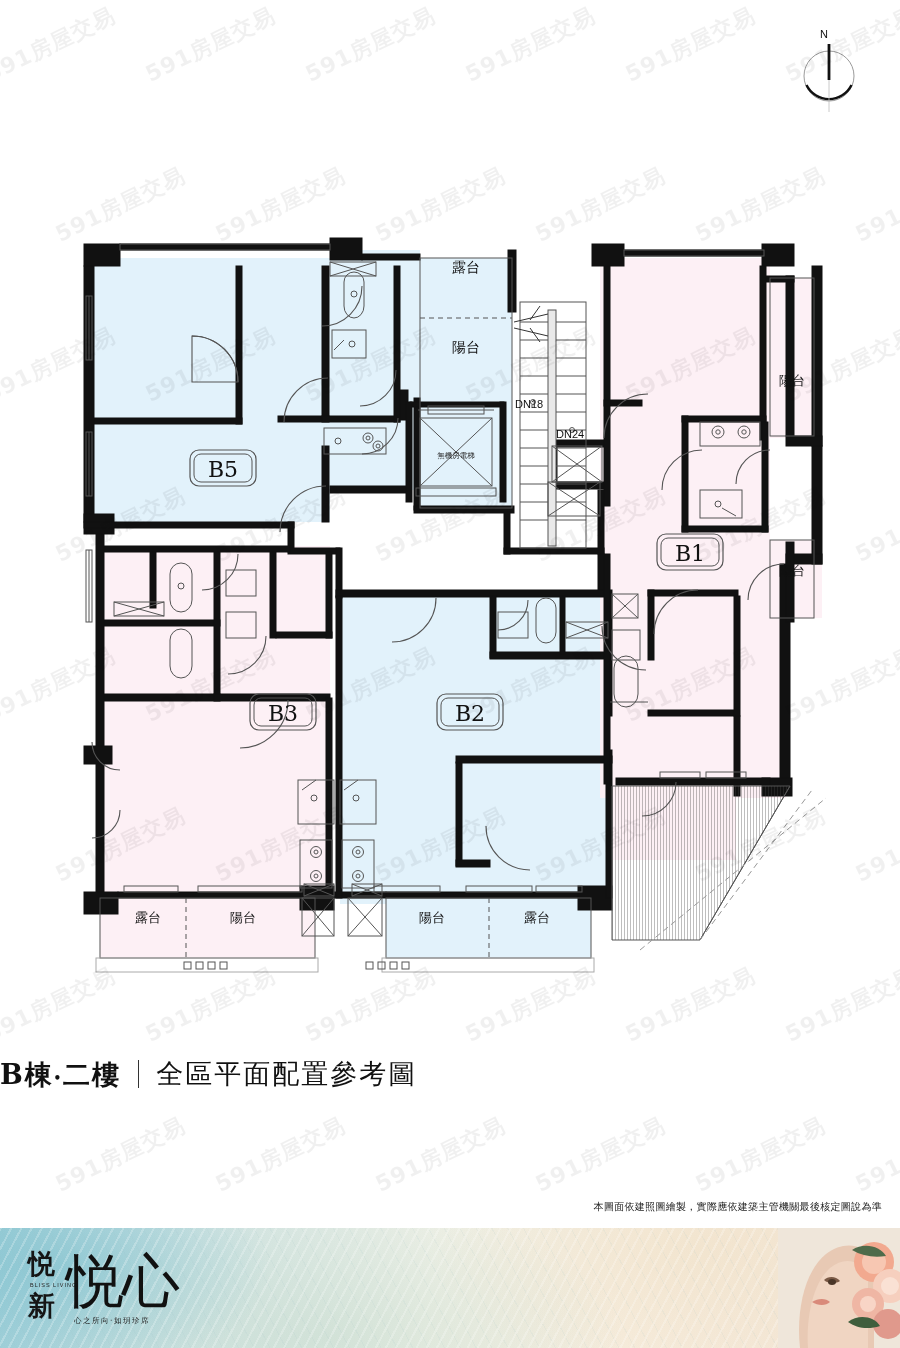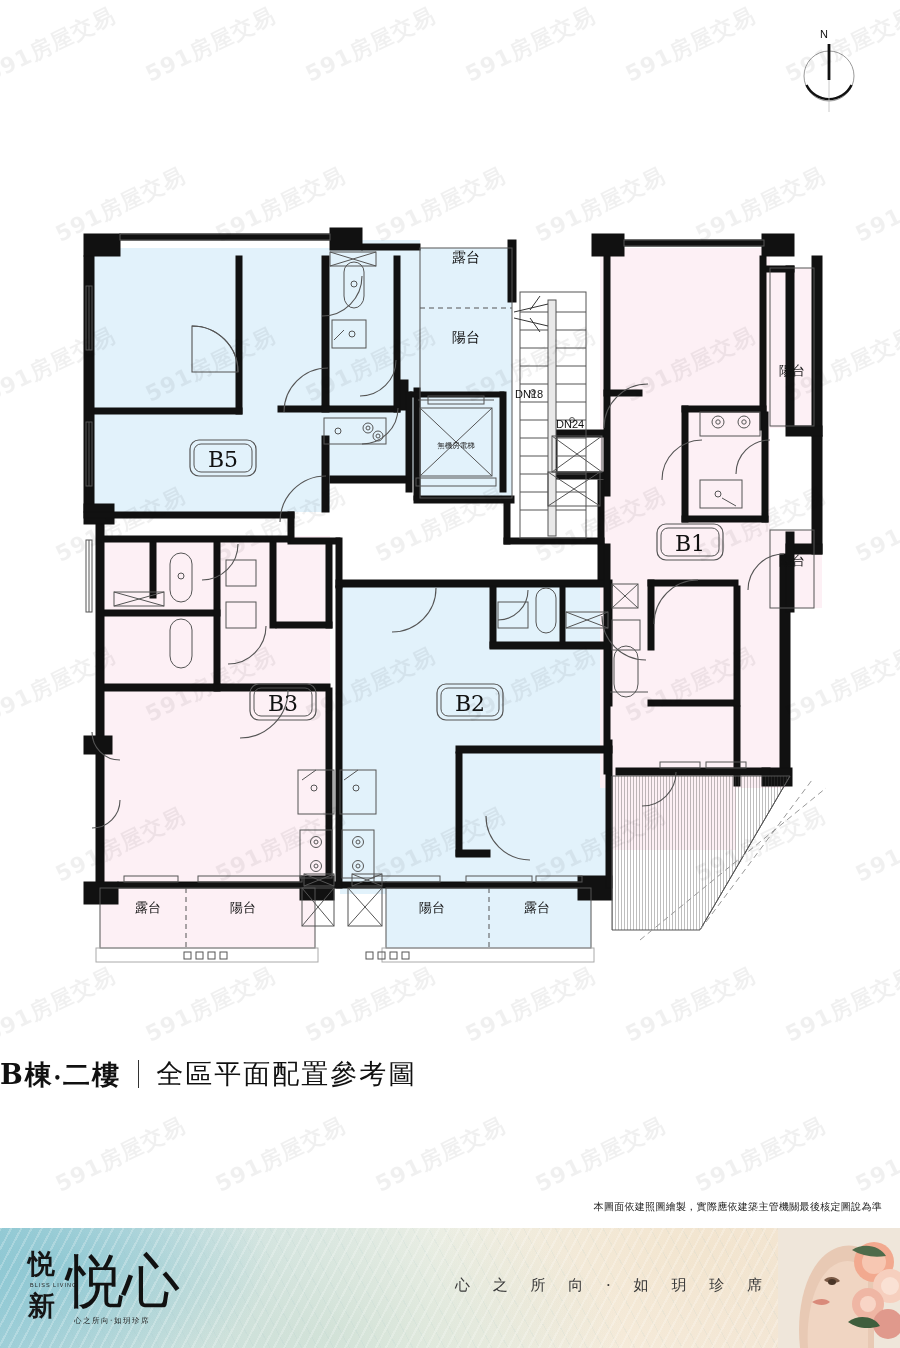--- a/index.html
+++ b/index.html
@@ -11,21 +11,21 @@
   .wm{position:absolute;font-family:"DejaVu Sans",sans-serif;font-weight:700;
       font-size:22px;color:#000;opacity:.055;white-space:nowrap;
       transform:rotate(-26deg);letter-spacing:1px;}
 
   
   #compass{position:absolute;left:798px;top:30px;width:62px;height:88px;z-index:10;}
   #compass .nlabel{position:absolute;left:22px;top:-2px;font-size:11px;color:#111;
       font-family:"Liberation Sans",sans-serif;}
 
   
-  #plan{position:absolute;left:0;top:140px;width:716px;height:860px;z-index:5;}
+  #plan{position:absolute;left:0;top:150px;width:716px;height:860px;z-index:5;}
 
   
   #title-row{position:absolute;left:0;top:1055px;width:900px;z-index:20;}
   #title-row .t{display:inline-block;font-family:"DejaVu Serif","Liberation Serif",serif;
       font-size:27px;color:#111;letter-spacing:2px;font-weight:600;vertical-align:middle;}
   #title-row .bar{display:inline-block;width:1px;height:28px;background:#333;
       margin:0 12px;vertical-align:middle;}
   #title-row .t2{display:inline-block;font-family:"DejaVu Serif","Liberation Serif",serif;
       font-size:27px;color:#111;letter-spacing:2px;vertical-align:middle;}
 
@@ -513,21 +513,20 @@
   <div class="texture"></div>
 
   <div class="logo">
     <span class="lg-small" style="top:4px;">悦</span>
     <span class="lg-en" style="left:2px;top:36px;">BLISS LIVING</span>
     <span class="lg-small" style="top:46px;">新</span>
     <span class="lg-big" style="left:38px;top:6px;">悦心</span>
     <span class="lg-sub" style="left:46px;top:70px;">心之所向‧如玥珍席</span>
   </div>
 
-  <div class="tagline">心 之 所 向 · 如 玥 珍 席</div>
 
   <div class="portrait">
     <svg width="122" height="120" viewBox="0 0 122 120">
       <rect width="122" height="120" fill="#efe6da"></rect>
       <path d="M22,120 C18,84 26,44 48,26 C66,12 86,16 96,32 L96,120 Z" fill="#e8c9b4"></path>
       <path d="M30,120 C28,92 34,56 52,40 C66,28 82,32 90,46 L90,120 Z" fill="#f0d5c2"></path>
       <path d="M46,52 C50,48 58,48 62,53 C58,56 50,56 46,52 Z" fill="#7a5a46"></path>
       <ellipse cx="54" cy="54" rx="4" ry="3" fill="#4a3628"></ellipse>
       <path d="M34,74 C40,70 48,70 52,74 C48,78 40,78 34,74 Z" fill="#d98a7a"></path>
       <circle cx="96" cy="34" r="20" fill="#f2a98f"></circle>

